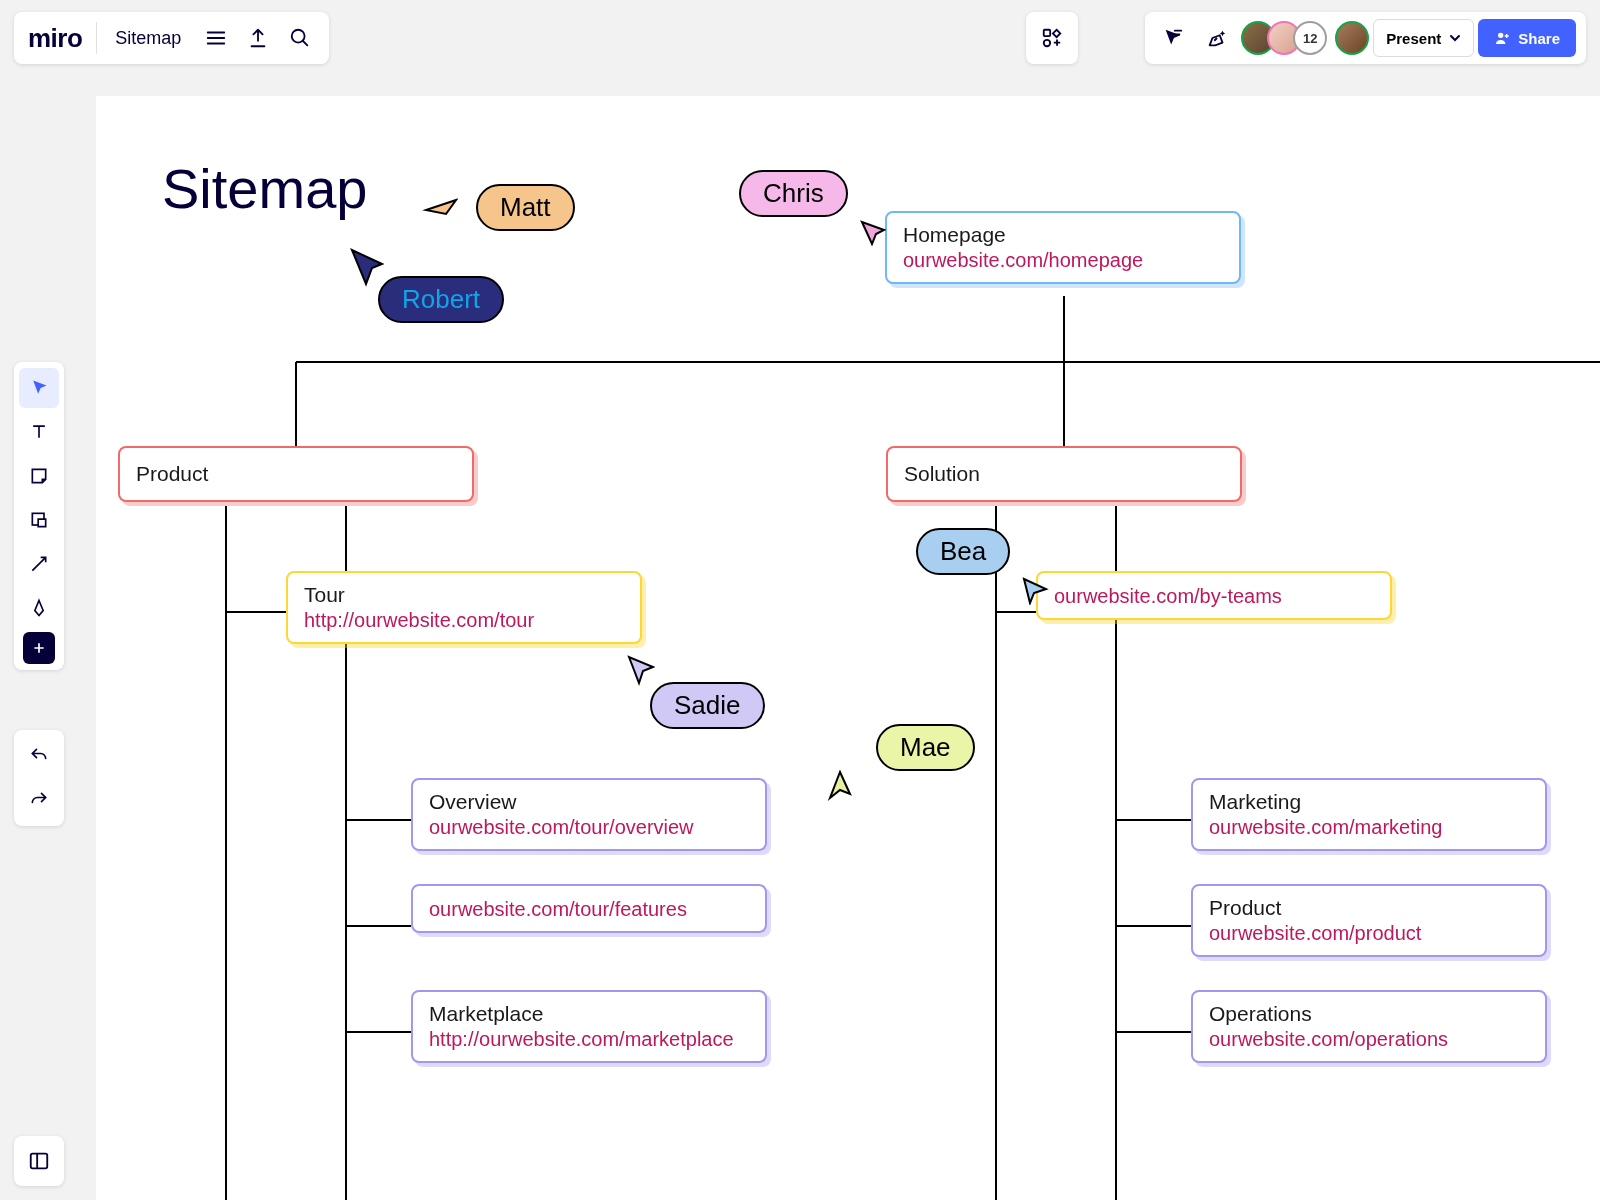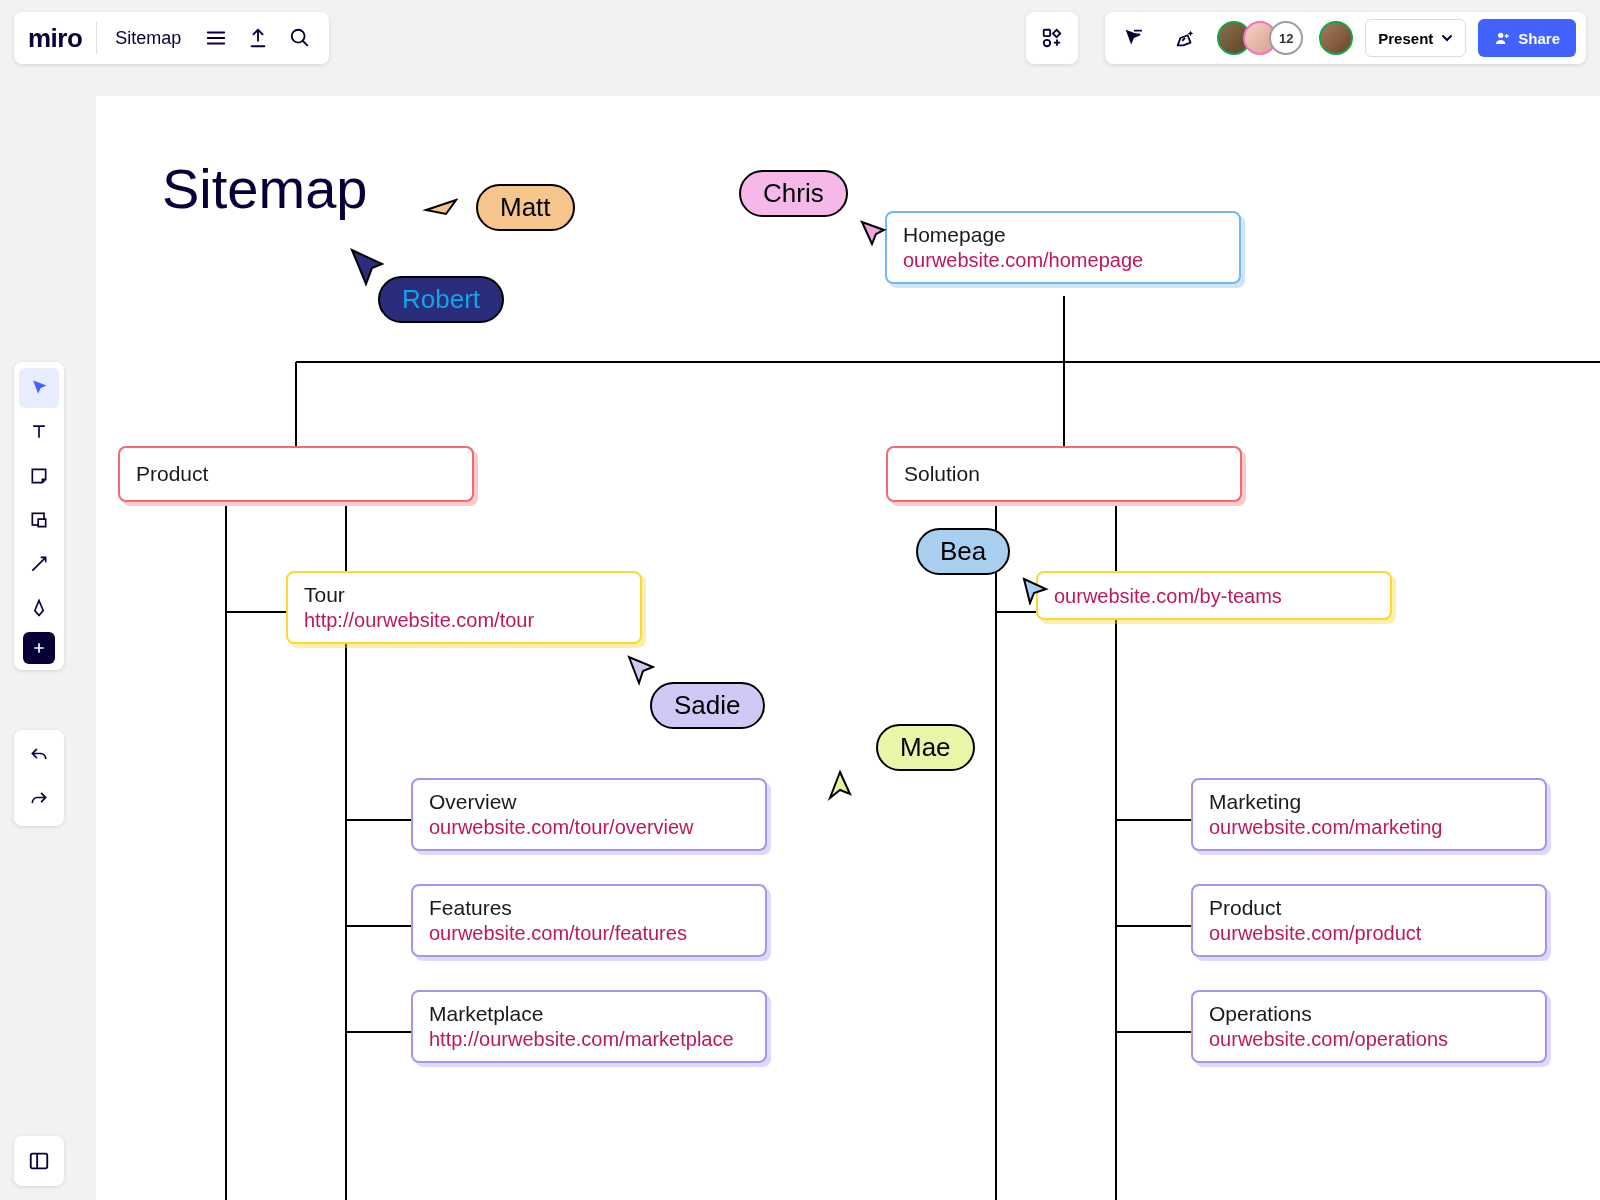--- a/index.html
+++ b/index.html
@@ -4,21 +4,21 @@
 <style>
   * { box-sizing: border-box; }
   html, body { margin:0; padding:0; width:1600px; height:1200px; font-family: -apple-system, BlinkMacSystemFont, "Segoe UI", Helvetica, Arial, sans-serif; background:#f2f2f2; overflow:hidden; }
   
   .topbar-left, .topbar-right { position:absolute; top:12px; height:52px; background:#fff; border-radius:8px; display:flex; align-items:center; box-shadow:0 1px 4px rgba(0,0,0,.12); }
   .topbar-left { left:14px; padding:0 8px 0 14px; }
   .topbar-left .logo { font-weight:800; font-size:26px; letter-spacing:-0.5px; color:#050038; margin-right:10px; }
   .topbar-left .divider { width:1px; height:32px; background:#e0e0e0; margin:0 4px; }
   .topbar-left .board-name { font-size:18px; color:#050038; padding:0 14px; }
   .topbar-left .icon-btn { width:42px; height:42px; display:flex; align-items:center; justify-content:center; border-radius:6px; cursor:pointer; }
-  .topbar-right { right:14px; padding:0 10px 0 8px; gap:12px; }
+  .topbar-right { right:14px; padding:0 10px 0 8px; gap:4px; }
   .mini-btn { position:absolute; top:12px; height:52px; width:52px; background:#fff; border-radius:8px; display:flex; align-items:center; justify-content:center; box-shadow:0 1px 4px rgba(0,0,0,.12); cursor:pointer; }
   .topbar-right .icon-btn { width:40px; height:40px; display:flex; align-items:center; justify-content:center; border-radius:6px; cursor:pointer; }
   .avatars { display:flex; align-items:center; }
   .avatar { width:34px; height:34px; border-radius:50%; border:2px solid #fff; margin-left:-8px; background:#ccc; display:flex; align-items:center; justify-content:center; font-size:13px; font-weight:600; }
   .avatar:first-child { margin-left:0; }
   .avatar.count { background:#fff; border:2px solid #9e9e9e; color:#333; }
   .present-btn { height:38px; padding:0 12px; border:1px solid #dcdcdc; border-radius:6px; background:#fff; display:flex; align-items:center; gap:8px; font-size:15px; font-weight:600; cursor:pointer; }
   .share-btn { height:38px; padding:0 16px; border-radius:6px; background:#4262ff; color:#fff; display:flex; align-items:center; gap:8px; font-size:15px; font-weight:600; cursor:pointer; }
   
   .left-toolbar { position:absolute; left:14px; top:362px; width:50px; background:#fff; border-radius:8px; box-shadow:0 1px 4px rgba(0,0,0,.12); padding:6px 0; display:flex; flex-direction:column; align-items:center; gap:4px; }
@@ -228,21 +228,20 @@
     <div class="url">http://ourwebsite.com/tour</div>
   </div>
   <div class="node yellow" style="left:940px; top:475px; width:356px;">
     <div class="url">ourwebsite.com/by-teams</div>
   </div>
   <div class="node purple" style="left:315px; top:682px; width:356px;">
     <div class="title">Overview</div>
     <div class="url">ourwebsite.com/tour/overview</div>
   </div>
   <div class="node purple" style="left:315px; top:788px; width:356px;">
-    <div class="title">Features</div>
     <div class="url">ourwebsite.com/tour/features</div>
   </div>
   <div class="node purple" style="left:315px; top:894px; width:356px;">
     <div class="title">Marketplace</div>
     <div class="url">http://ourwebsite.com/marketplace</div>
   </div>
   <div class="node purple" style="left:1095px; top:682px; width:356px;">
     <div class="title">Marketing</div>
     <div class="url">ourwebsite.com/marketing</div>
   </div>

